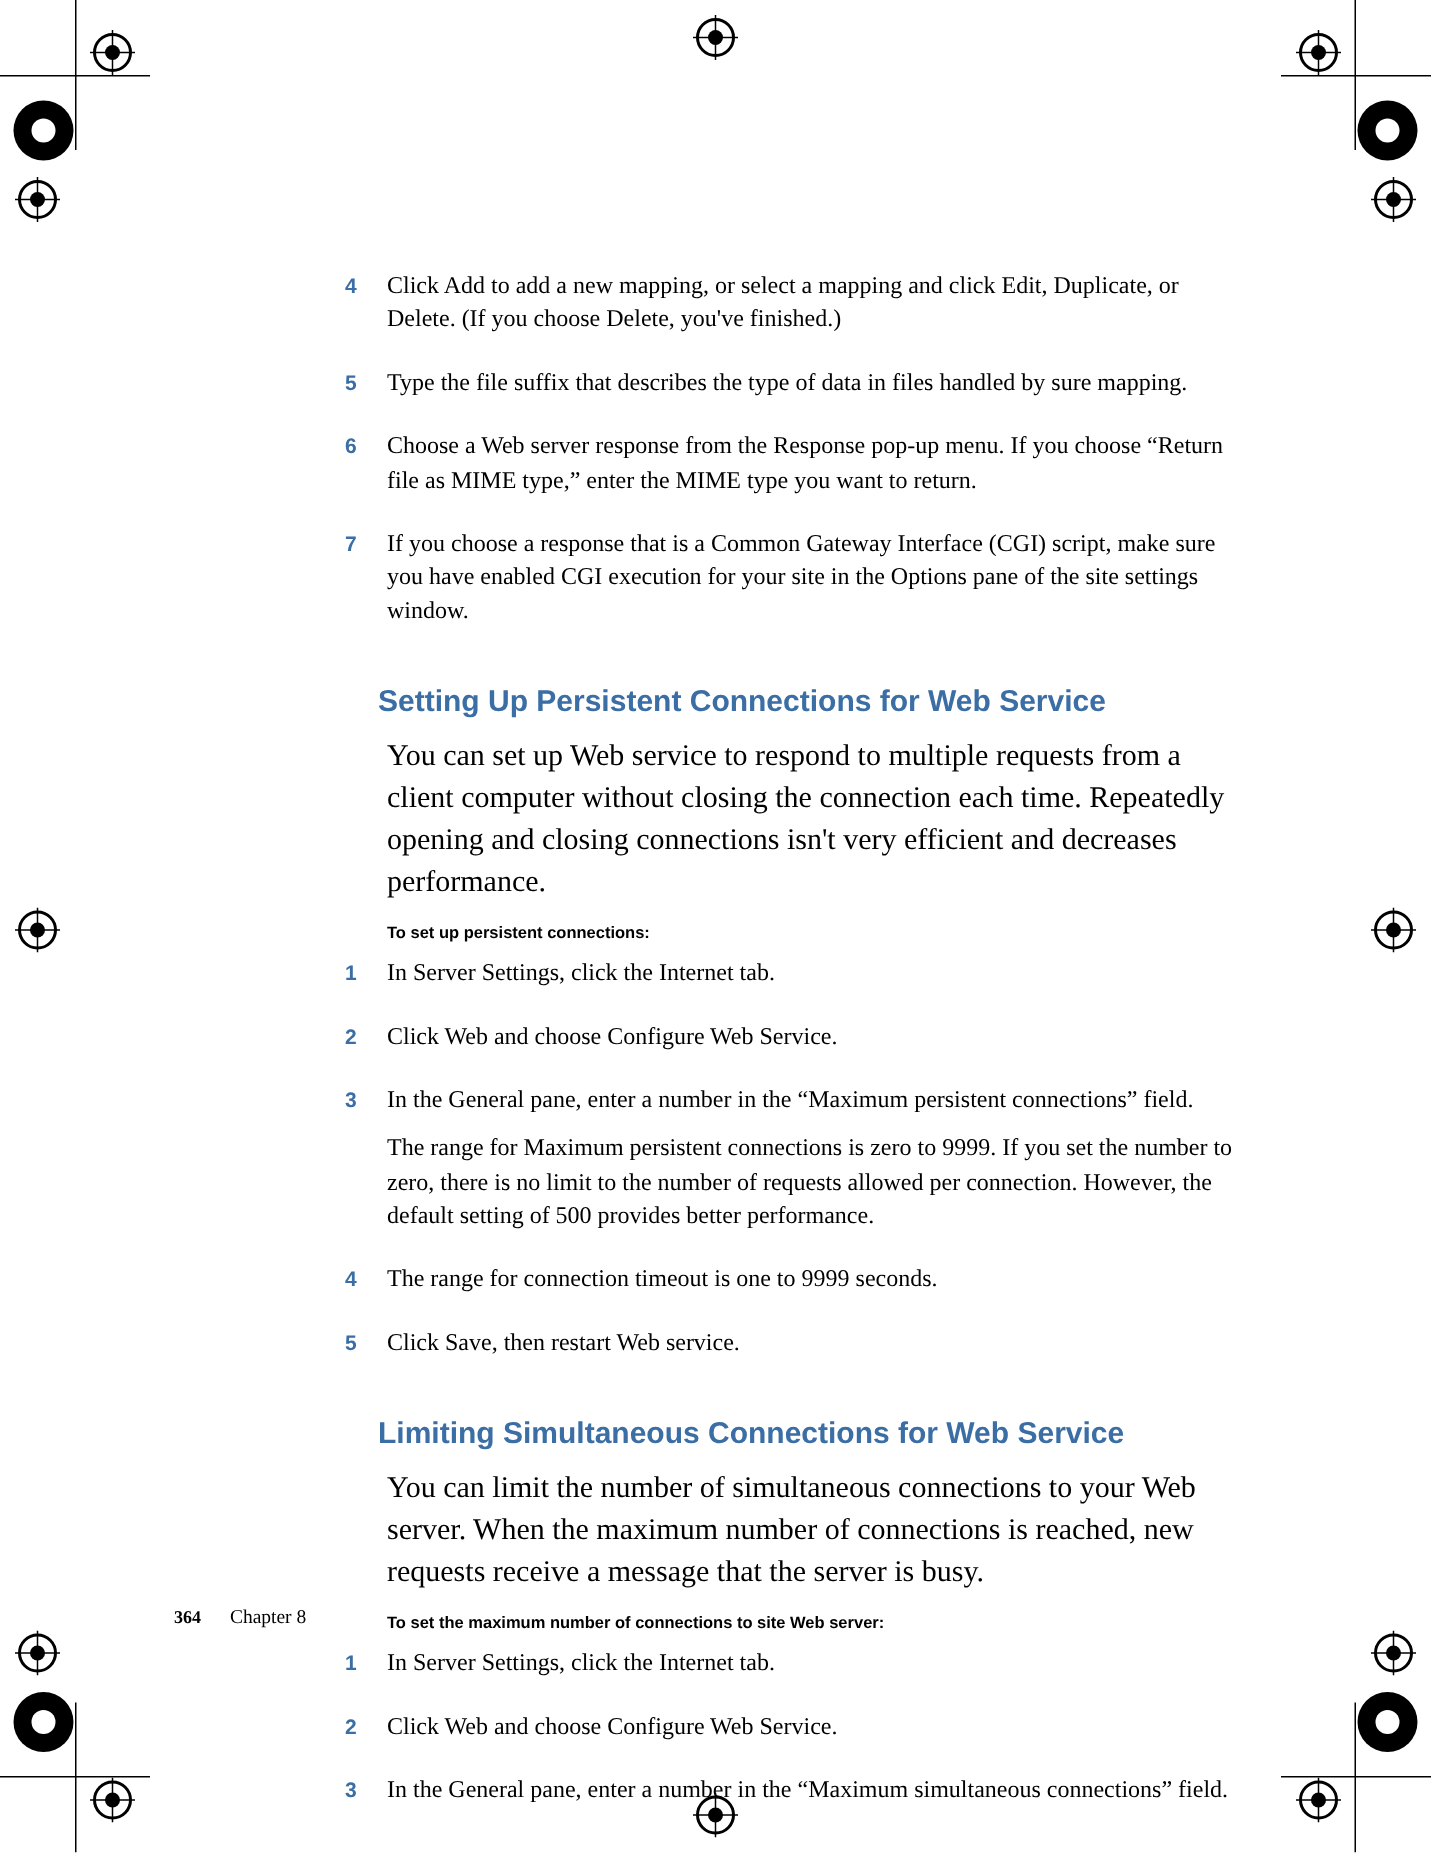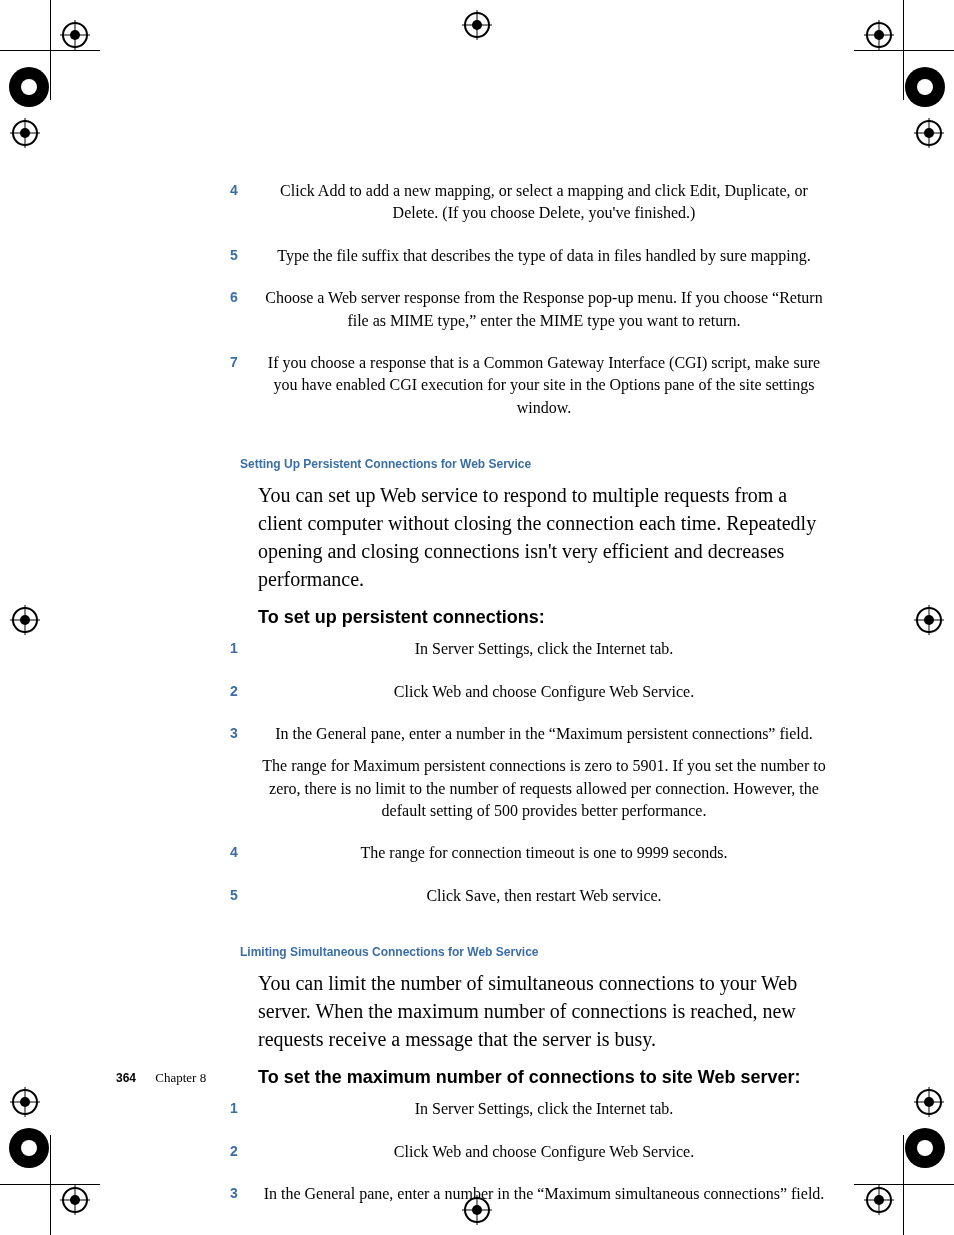--- a/index.html
+++ b/index.html
@@ -32,51 +32,50 @@
     text-align: left;
     padding-top: 2px;
   }
   .step-body {
     flex: 1;
     font-size: 16px;
     line-height: 1.4;
   }
   .step-body p {
     margin: 0 0 10px 0;
-    text-align: center;
   }
   .section-blue {
     color: #3a6ea5;
     font-family: Helvetica, Arial, sans-serif;
     font-weight: bold;
-    font-size: 12px;
+    font-size: 20px;
     margin-top: 28px;
     margin-bottom: 10px;
-    margin-left: 10px;
+    margin-left: 22px;
   }
   .body-para {
     font-size: 20px;
     line-height: 1.4;
     margin: 0 0 14px 28px;
   }
   .sub-bold {
     font-family: Helvetica, Arial, sans-serif;
     font-weight: bold;
-    font-size: 18px;
+    font-size: 11px;
     margin: 14px 0 10px 28px;
   }
   .footer {
     position: absolute;
     left: 116px;
     top: 1070px;
     font-family: Garamond, "Times New Roman", Times, serif;
     font-size: 13px;
   }
   .footer .pnum {
-    font-family: Liberation Sans, sans-serif;
+    font-family: Liberation Serif, serif;
     font-weight: bold;
     font-size: 12px;
     margin-right: 16px;
   }
 
   
   .reg { position: absolute; }
   .reg svg { display: block; }
   .corner-fan {
     width: 46px; height: 46px;
@@ -261,21 +260,21 @@
   <div class="step">
     <div class="step-num">2</div>
     <div class="step-body">
         <p>Click Web and choose Configure Web Service.</p>
       </div>
   </div>
   <div class="step">
     <div class="step-num">3</div>
     <div class="step-body">
       <p>In the General pane, enter a number in the “Maximum persistent connections” field.</p>
-      <p>The range for Maximum persistent connections is zero to 5901. If you set the number to zero, there is no limit to the number of requests allowed per connection. However, the default setting of 500 provides better performance.</p>
+      <p>The range for Maximum persistent connections is zero to 9999. If you set the number to zero, there is no limit to the number of requests allowed per connection. However, the default setting of 500 provides better performance.</p>
     </div>
   </div>
   <div class="step">
     <div class="step-num">4</div>
     <div class="step-body">
       <p>The range for connection timeout is one to 9999 seconds.</p>
     </div>
   </div>
   <div class="step">
     <div class="step-num">5</div>

